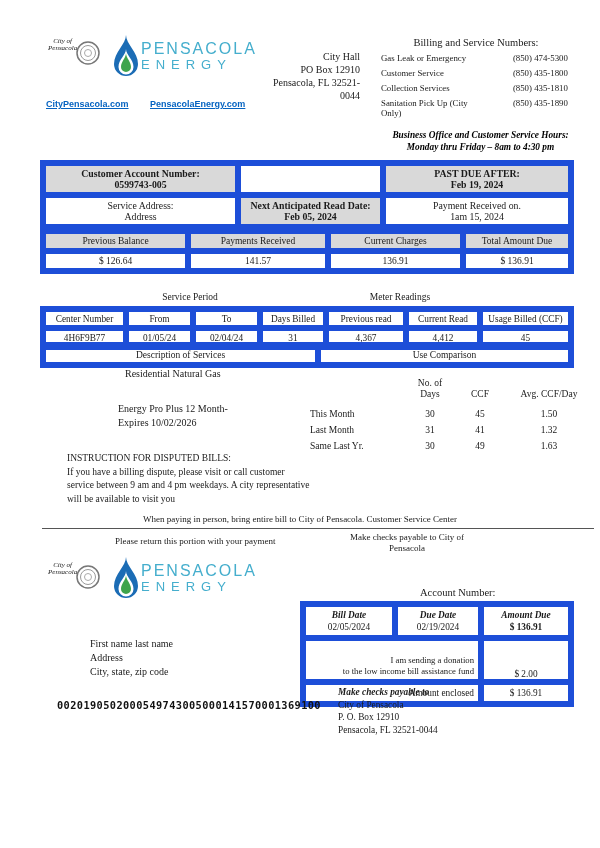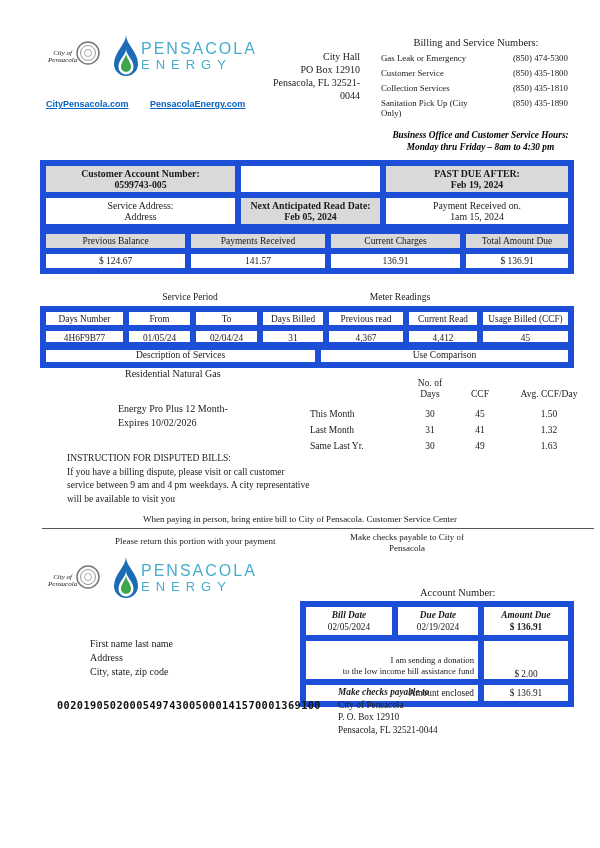--- a/index.html
+++ b/index.html
@@ -1,20 +1,20 @@
 <!DOCTYPE html>
 <html><head>
 <meta charset="utf-8">
 <style>
   html,body{margin:0;padding:0;background:#fff;}
   .page{position:relative;width:600px;height:848px;background:#fff;overflow:hidden;
         font-family:"Liberation Serif", serif;color:#1a1a1a;}
   .abs{position:absolute;}
   
-  .sealwrap{display:flex;align-items:center;}
+  .sealwrap{display:flex;align-items:flex-start;}
   .sealtxt{font-size:7px;font-style:italic;line-height:7px;color:#222;text-align:center;margin-right:-6px;position:relative;z-index:2;}
   .logoname{font-size:16px;letter-spacing:2px;color:#45aecd;line-height:16px;font-family:"Liberation Sans",sans-serif;}
   .logosub{font-size:13px;letter-spacing:6px;color:#45aecd;line-height:15px;font-family:"Liberation Sans",sans-serif;}
   
   .cityhall{width:120px;text-align:right;font-size:10px;line-height:13px;}
   .billtitle{width:190px;text-align:center;font-size:10.5px;}
   .numrow{display:flex;width:192px;font-size:8.8px;line-height:10px;margin-top:5px;}
   .numrow .lbl{width:118px;}
   .numrow .ph{width:74px;padding-left:36px;}
   .link{font-size:9px;font-weight:bold;color:#0563C1;text-decoration:underline;font-family:"Liberation Sans",sans-serif;cursor:pointer;}
@@ -166,21 +166,21 @@
         <col style="width:108px">
       </colgroup>
     <tbody>
         <tr>
       <td class="gray">Previous Balance</td>
       <td class="gray">Payments Received</td>
       <td class="gray">Current Charges</td>
       <td class="gray">Total Amount Due</td>
     </tr>
     <tr>
-      <td>$ 124.67</td>
+      <td>$ 126.64</td>
       <td>141.57</td>
       <td>136.91</td>
       <td>$ 136.91</td>
     </tr>
   </tbody>
     </table>
 
   <div class="abs grplbl center" style="left:123px;top:292px;width:134px;">Service Period</div>
   <div class="abs grplbl center" style="left:323px;top:292px;width:154px;">Meter Readings</div>
 
@@ -189,21 +189,21 @@
         <col style="width:83px">
         <col style="width:67px">
         <col style="width:67px">
         <col style="width:66px">
         <col style="width:80px">
         <col style="width:74px">
         <col style="width:91px">
       </colgroup>
     <tbody>
         <tr>
-      <td>Days Number</td>
+      <td>Center Number</td>
       <td>From</td>
       <td>To</td>
       <td>Days Billed</td>
       <td>Previous read</td>
       <td>Current Read</td>
       <td>Usage Billed (CCF)</td>
     </tr>
     <tr>
       <td>4H6F9B77</td>
       <td>01/05/24</td>

